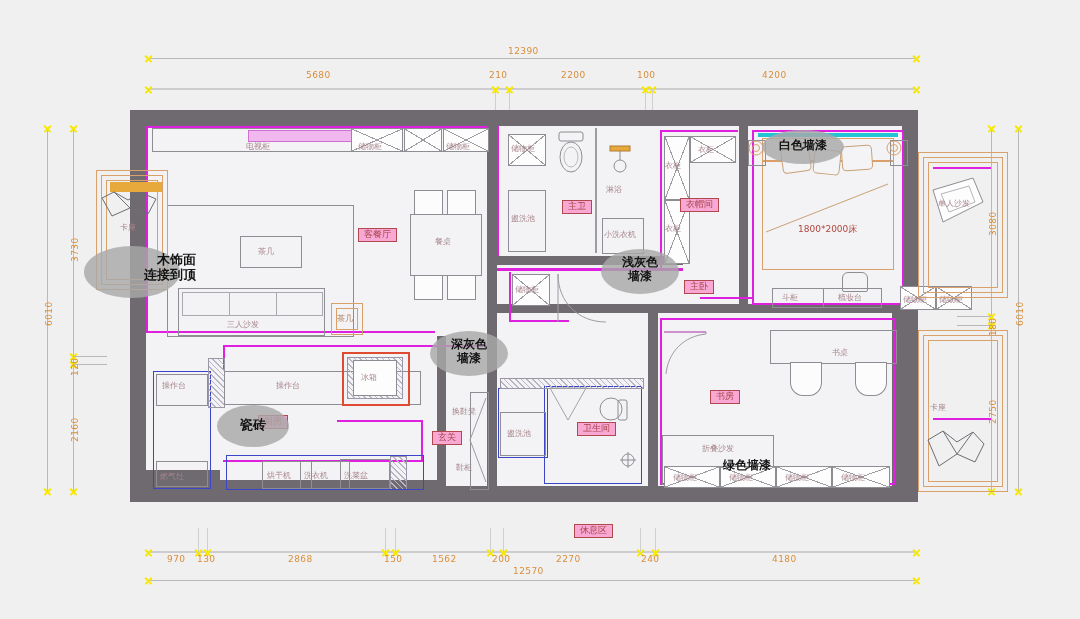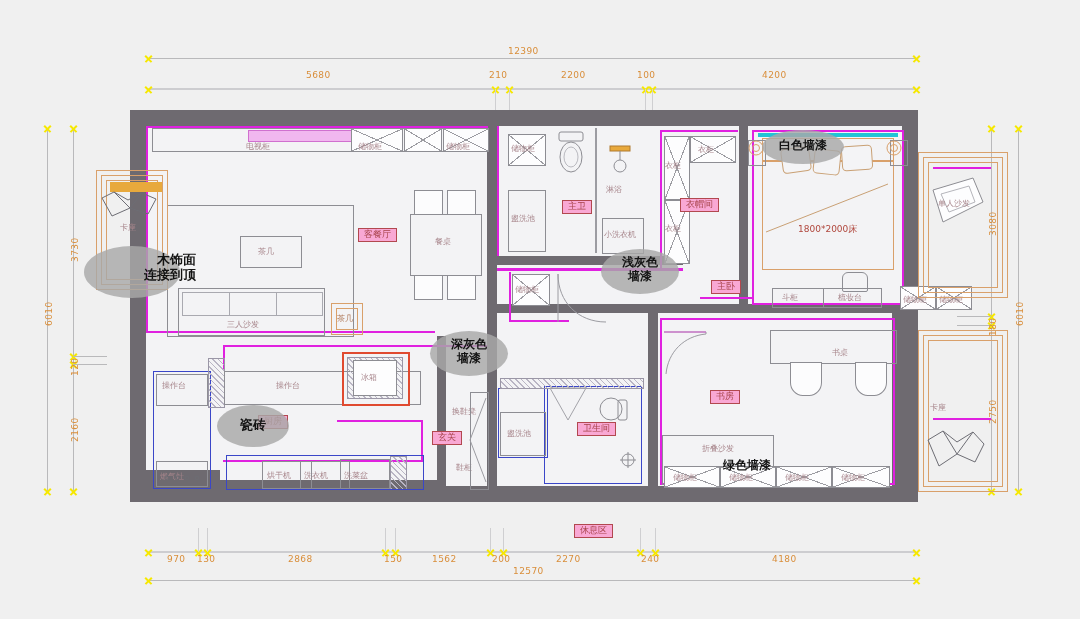--- a/index.html
+++ b/index.html
@@ -365,21 +365,21 @@
     <svg width="20" height="20" viewBox="0 0 20 20">
       <circle cx="10" cy="10" r="7" fill="none" stroke="#d9a06a"></circle>
       <circle cx="10" cy="10" r="3.5" fill="none" stroke="#d9a06a"></circle>
     </svg>
   </div>
   <div class="thin" style="left:772px;top:288px;width:50px;height:18px;"></div>
   <div class="flabel" style="left:782px;top:292px;">斗柜</div>
   <div class="thin" style="left:823px;top:288px;width:57px;height:18px;"></div>
   <div class="flabel" style="left:838px;top:292px;">梳妆台</div>
   <div class="thin" style="left:842px;top:272px;width:24px;height:18px;border-radius:6px 6px 2px 2px;"></div>
-  <div class="rlabel" style="left:684px;top:280px;margin-left:27px;">主卧</div>
+  <div class="rlabel" style="left:684px;top:280px;">主卧</div>
 
   <div class="xcab" style="left:900px;top:286px;width:34px;height:22px;"></div>
   <div class="flabel" style="left:903px;top:294px;">储物柜</div>
   <div class="xcab" style="left:936px;top:286px;width:34px;height:22px;"></div>
   <div class="flabel" style="left:939px;top:294px;">储物柜</div>
 
   <div class="orange" style="left:918px;top:152px;width:88px;height:144px;"></div>
   <div class="orange" style="left:923px;top:157px;width:78px;height:134px;"></div>
   <div class="orange" style="left:928px;top:162px;width:68px;height:124px;"></div>
   <div class="mag" style="left:933px;top:167px;width:58px;height:2px;"></div>

